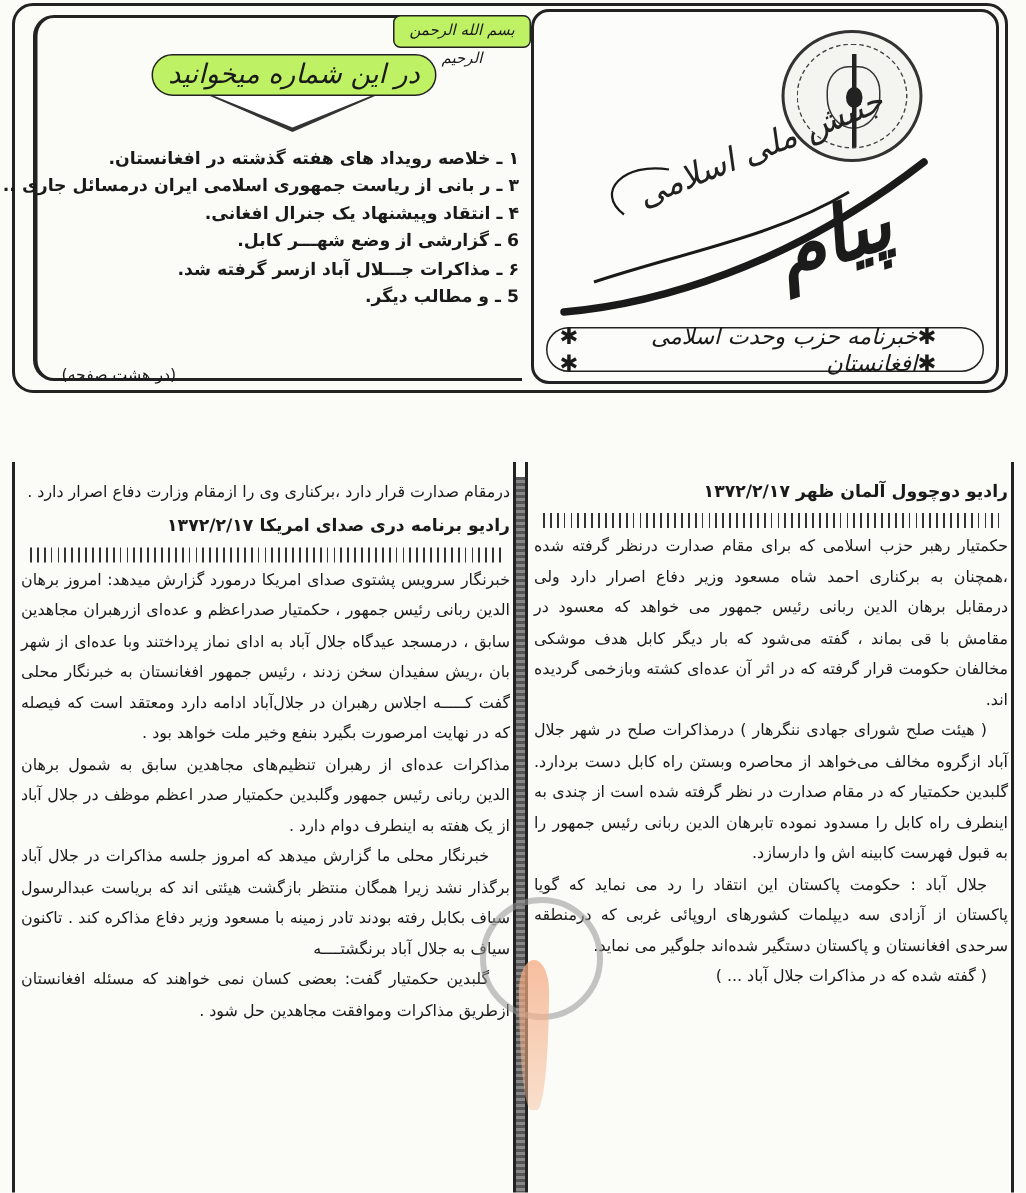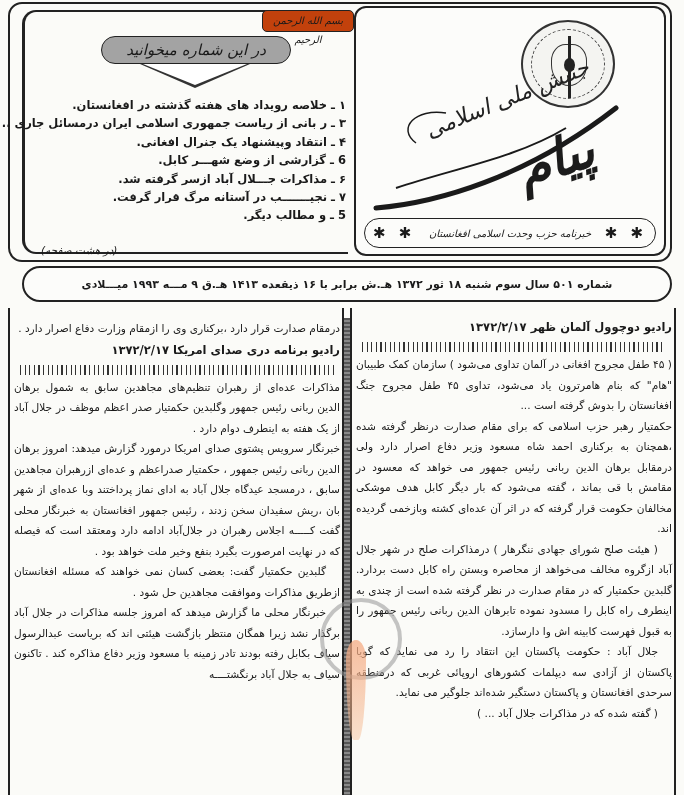--- a/index.html
+++ b/index.html
@@ -26,40 +26,40 @@
 
   .logo-script { position: absolute; left: 0; top: 60px; width: 312px; height: 150px; }
   .logo-title { position: absolute; right: 70px; top: 120px; font-family: "DejaVu Serif", serif;
     font-size: 52px; font-style: italic; font-weight: bold; color: #1b1b1b; transform: rotate(-18deg); direction: rtl; }
   .logo-sub { position: absolute; left: 64px; top: 78px; font-family: "DejaVu Serif", serif;
     font-size: 22px; font-style: italic; color: #222; transform: rotate(-22deg); direction: rtl; }
 
   .motto-box { position: absolute; left: 8px; top: 210px; width: 292px; height: 30px;
     border: 1.5px solid #222; border-radius: 15px; display: flex; align-items: center; justify-content: space-between; padding: 0 8px; }
   .stars { font-size: 15px; font-weight: bold; letter-spacing: 4px; }
-  .motto { font-family: "DejaVu Serif", serif; font-style: italic; font-size: 10px; direction: rtl; }
+  .motto { font-family: "DejaVu Serif", serif; font-style: italic; font-size: 15px; direction: rtl; }
 
   
   .bismillah { position: absolute; left: 262px; top: 10px; width: 92px; height: 22px;
     border: 1.5px solid #222; border-radius: 5px; font-family: "DejaVu Serif", serif; font-style: italic;
-    font-size: 10px; direction: rtl; text-align: center; line-height: 19px; background: #c2410c; }
+    font-size: 10px; direction: rtl; text-align: center; line-height: 19px; background: #bef264; }
 
   
   .contents { position: absolute; left: 22px; top: 10px; width: 326px; height: 244px;
     border-left: 3px solid #222; border-top: 2px solid #222; border-bottom: 2px solid #222; border-radius: 14px 0 0 14px; }
   .contents-header { position: absolute; left: 76px; top: 24px; width: 190px; height: 28px;
     border: 1.5px solid #222; border-radius: 14px; font-family: "DejaVu Serif", serif; font-style: italic;
-    font-size: 15px; direction: rtl; text-align: center; line-height: 26px; background: #a3a3a3; }
+    font-size: 18px; direction: rtl; text-align: center; line-height: 26px; background: #bef264; }
   .arrow-down { position: absolute; left: 115px; top: 52px; width: 0; height: 0;
     border-left: 55px solid transparent; border-right: 55px solid transparent; border-top: 24px solid #333; }
   .arrow-down-inner { position: absolute; left: 118px; top: 52px; width: 0; height: 0;
     border-left: 52px solid transparent; border-right: 52px solid transparent; border-top: 21px solid #fff; }
   .toc { position: absolute; right: 2px; top: 84px; width: 320px; direction: rtl; list-style: none; }
   .toc li { font-size: 11.5px; font-weight: bold; line-height: 18.4px; white-space: nowrap; padding-left: 44px; }
-  .toc-note { position: absolute; left: 16px; top: 232px; font-size: 10.5px; direction: rtl; font-style: italic; }
+  .toc-note { position: absolute; left: 16px; top: 232px; font-size: 10.5px; direction: rtl; }
 
   
   .datebar { position: absolute; left: 22px; top: 266px; width: 650px; height: 36px;
     border: 2px solid #222; border-radius: 18px; display: flex; align-items: center; justify-content: center;
     direction: rtl; font-size: 11px; font-weight: bold; background: #fcfcfa; }
 
   
   .col-frame-left { position: absolute; left: 8px; top: 308px; width: 336px; height: 490px;
     border-left: 2px solid #222; border-right: 2px solid #222; }
   .col-frame-right { position: absolute; left: 350px; top: 308px; width: 326px; height: 490px;
@@ -116,49 +116,46 @@
   <div class="contents">
     <div class="contents-header">در این شماره میخوانید</div>
     <div class="arrow-down"></div>
     <div class="arrow-down-inner"></div>
     <ul class="toc">
       <li>۱ ـ خلاصه رویداد های هفته گذشته در افغانستان.</li>
       <li>۳ ـ ر بانی از ریاست جمهوری اسلامی ایران درمسائل جاری ..</li>
       <li>۴ ـ انتقاد وپیشنهاد یک جنرال افغانی.</li>
       <li>6 ـ گزارشی از وضع شهـــر کابل.</li>
       <li>۶ ـ مذاکرات جـــلال آباد ازسر گرفته شد.</li>
-      <li>۷ ـ نجیـــــــب در آستانه مرگ قرار گرفت.</li>
       <li>5 ـ و مطالب دیگر.</li>
     </ul>
     <div class="toc-note">(در هشت صفحه)</div>
   </div>
 
   <div class="bismillah">بسم الله الرحمن الرحیم</div>
 
-  <div class="datebar">شماره ۵۰۱ سال سوم شنبه ۱۸ ثور ۱۳۷۲ هـ.ش برابر با ۱۶ ذیقعده ۱۴۱۳ هـ.ق ۹ مـــه ۱۹۹۳ میـــلادی</div>
 
   <div class="col-frame-left"></div>
   <div class="col-frame-right"></div>
   <div class="gutter-strip"></div>
 
   <div class="col col-right">
     <p class="h">رادیو دوچوول آلمان ظهر ۱۳۷۲/۲/۱۷</p>
     <div class="rule"></div>
-    <p>( ۴۵ طفل مجروح افغانی در آلمان تداوی می‌شود ) سازمان کمک طبیبان "هام" که بنام هامرترون یاد می‌شود، تداوی ۴۵ طفل مجروح جنگ افغانستان را بدوش گرفته است ...</p>
     <p>حکمتیار رهبر حزب اسلامی که برای مقام صدارت درنظر گرفته شده ،همچنان به برکناری احمد شاه مسعود وزیر دفاع اصرار دارد ولی درمقابل برهان الدین ربانی رئیس جمهور می خواهد که معسود در مقامش با قی بماند ، گفته می‌شود که بار دیگر کابل هدف موشکی مخالفان حکومت قرار گرفته که در اثر آن عده‌ای کشته وبازخمی گردیده اند.</p>
     <p class="ind">( هیئت صلح شورای جهادی ننگرهار ) درمذاکرات صلح در شهر جلال آباد ازگروه مخالف می‌خواهد از محاصره وبستن راه کابل دست بردارد. گلبدین حکمتیار که در مقام صدارت در نظر گرفته شده است از چندی به اینطرف راه کابل را مسدود نموده تابرهان الدین ربانی رئیس جمهور را به قبول فهرست کابینه اش وا دارسازد.</p>
     <p class="ind">جلال آباد : حکومت پاکستان این انتقاد را رد می نماید که گویا پاکستان از آزادی سه دیپلمات کشورهای اروپائی غربی که درمنطقه سرحدی افغانستان و پاکستان دستگیر شده‌اند جلوگیر می نماید.</p>
     <p class="ind">( گفته شده که در مذاکرات جلال آباد ... )</p>
   </div>
 
   <div class="col col-left">
     <p>درمقام صدارت قرار دارد ،برکناری وی را ازمقام وزارت دفاع اصرار دارد .</p>
     <p class="h">رادیو برنامه دری صدای امریکا ۱۳۷۲/۲/۱۷</p>
     <div class="rule"></div>
+    <p>خبرنگار سرویس پشتوی صدای امریکا درمورد گزارش میدهد: امروز برهان الدین ربانی رئیس جمهور ، حکمتیار صدراعظم و عده‌ای ازرهبران مجاهدین سابق ، درمسجد عیدگاه جلال آباد به ادای نماز پرداختند وبا عده‌ای از شهر بان ،ریش سفیدان سخن زدند ، رئیس جمهور افغانستان به خبرنگار محلی گفت کـــــه اجلاس رهبران در جلال‌آباد ادامه دارد ومعتقد است که فیصله که در نهایت امرصورت بگیرد بنفع وخیر ملت خواهد بود .</p>
     <p>مذاکرات عده‌ای از رهبران تنظیم‌های مجاهدین سابق به شمول برهان الدین ربانی رئیس جمهور وگلبدین حکمتیار صدر اعظم موظف در جلال آباد از یک هفته به اینطرف دوام دارد .</p>
-    <p>خبرنگار سرویس پشتوی صدای امریکا درمورد گزارش میدهد: امروز برهان الدین ربانی رئیس جمهور ، حکمتیار صدراعظم و عده‌ای ازرهبران مجاهدین سابق ، درمسجد عیدگاه جلال آباد به ادای نماز پرداختند وبا عده‌ای از شهر بان ،ریش سفیدان سخن زدند ، رئیس جمهور افغانستان به خبرنگار محلی گفت کـــــه اجلاس رهبران در جلال‌آباد ادامه دارد ومعتقد است که فیصله که در نهایت امرصورت بگیرد بنفع وخیر ملت خواهد بود .</p>
+    <p class="ind">خبرنگار محلی ما گزارش میدهد که امروز جلسه مذاکرات در جلال آباد برگذار نشد زیرا همگان منتظر بازگشت هیئتی اند که بریاست عبدالرسول سیاف بکابل رفته بودند تادر زمینه با مسعود وزیر دفاع مذاکره کند . تاکنون سیاف به جلال آباد برنگشتــــه</p>
     <p class="ind">گلبدین حکمتیار گفت: بعضی کسان نمی خواهند که مسئله افغانستان ازطریق مذاکرات وموافقت مجاهدین حل شود .</p>
-    <p class="ind">خبرنگار محلی ما گزارش میدهد که امروز جلسه مذاکرات در جلال آباد برگذار نشد زیرا همگان منتظر بازگشت هیئتی اند که بریاست عبدالرسول سیاف بکابل رفته بودند تادر زمینه با مسعود وزیر دفاع مذاکره کند . تاکنون سیاف به جلال آباد برنگشتــــه</p>
   </div>
 
   <div class="watermark"></div>
   <div class="watermark-flame"></div>
 </div>
 
 </body></html>

